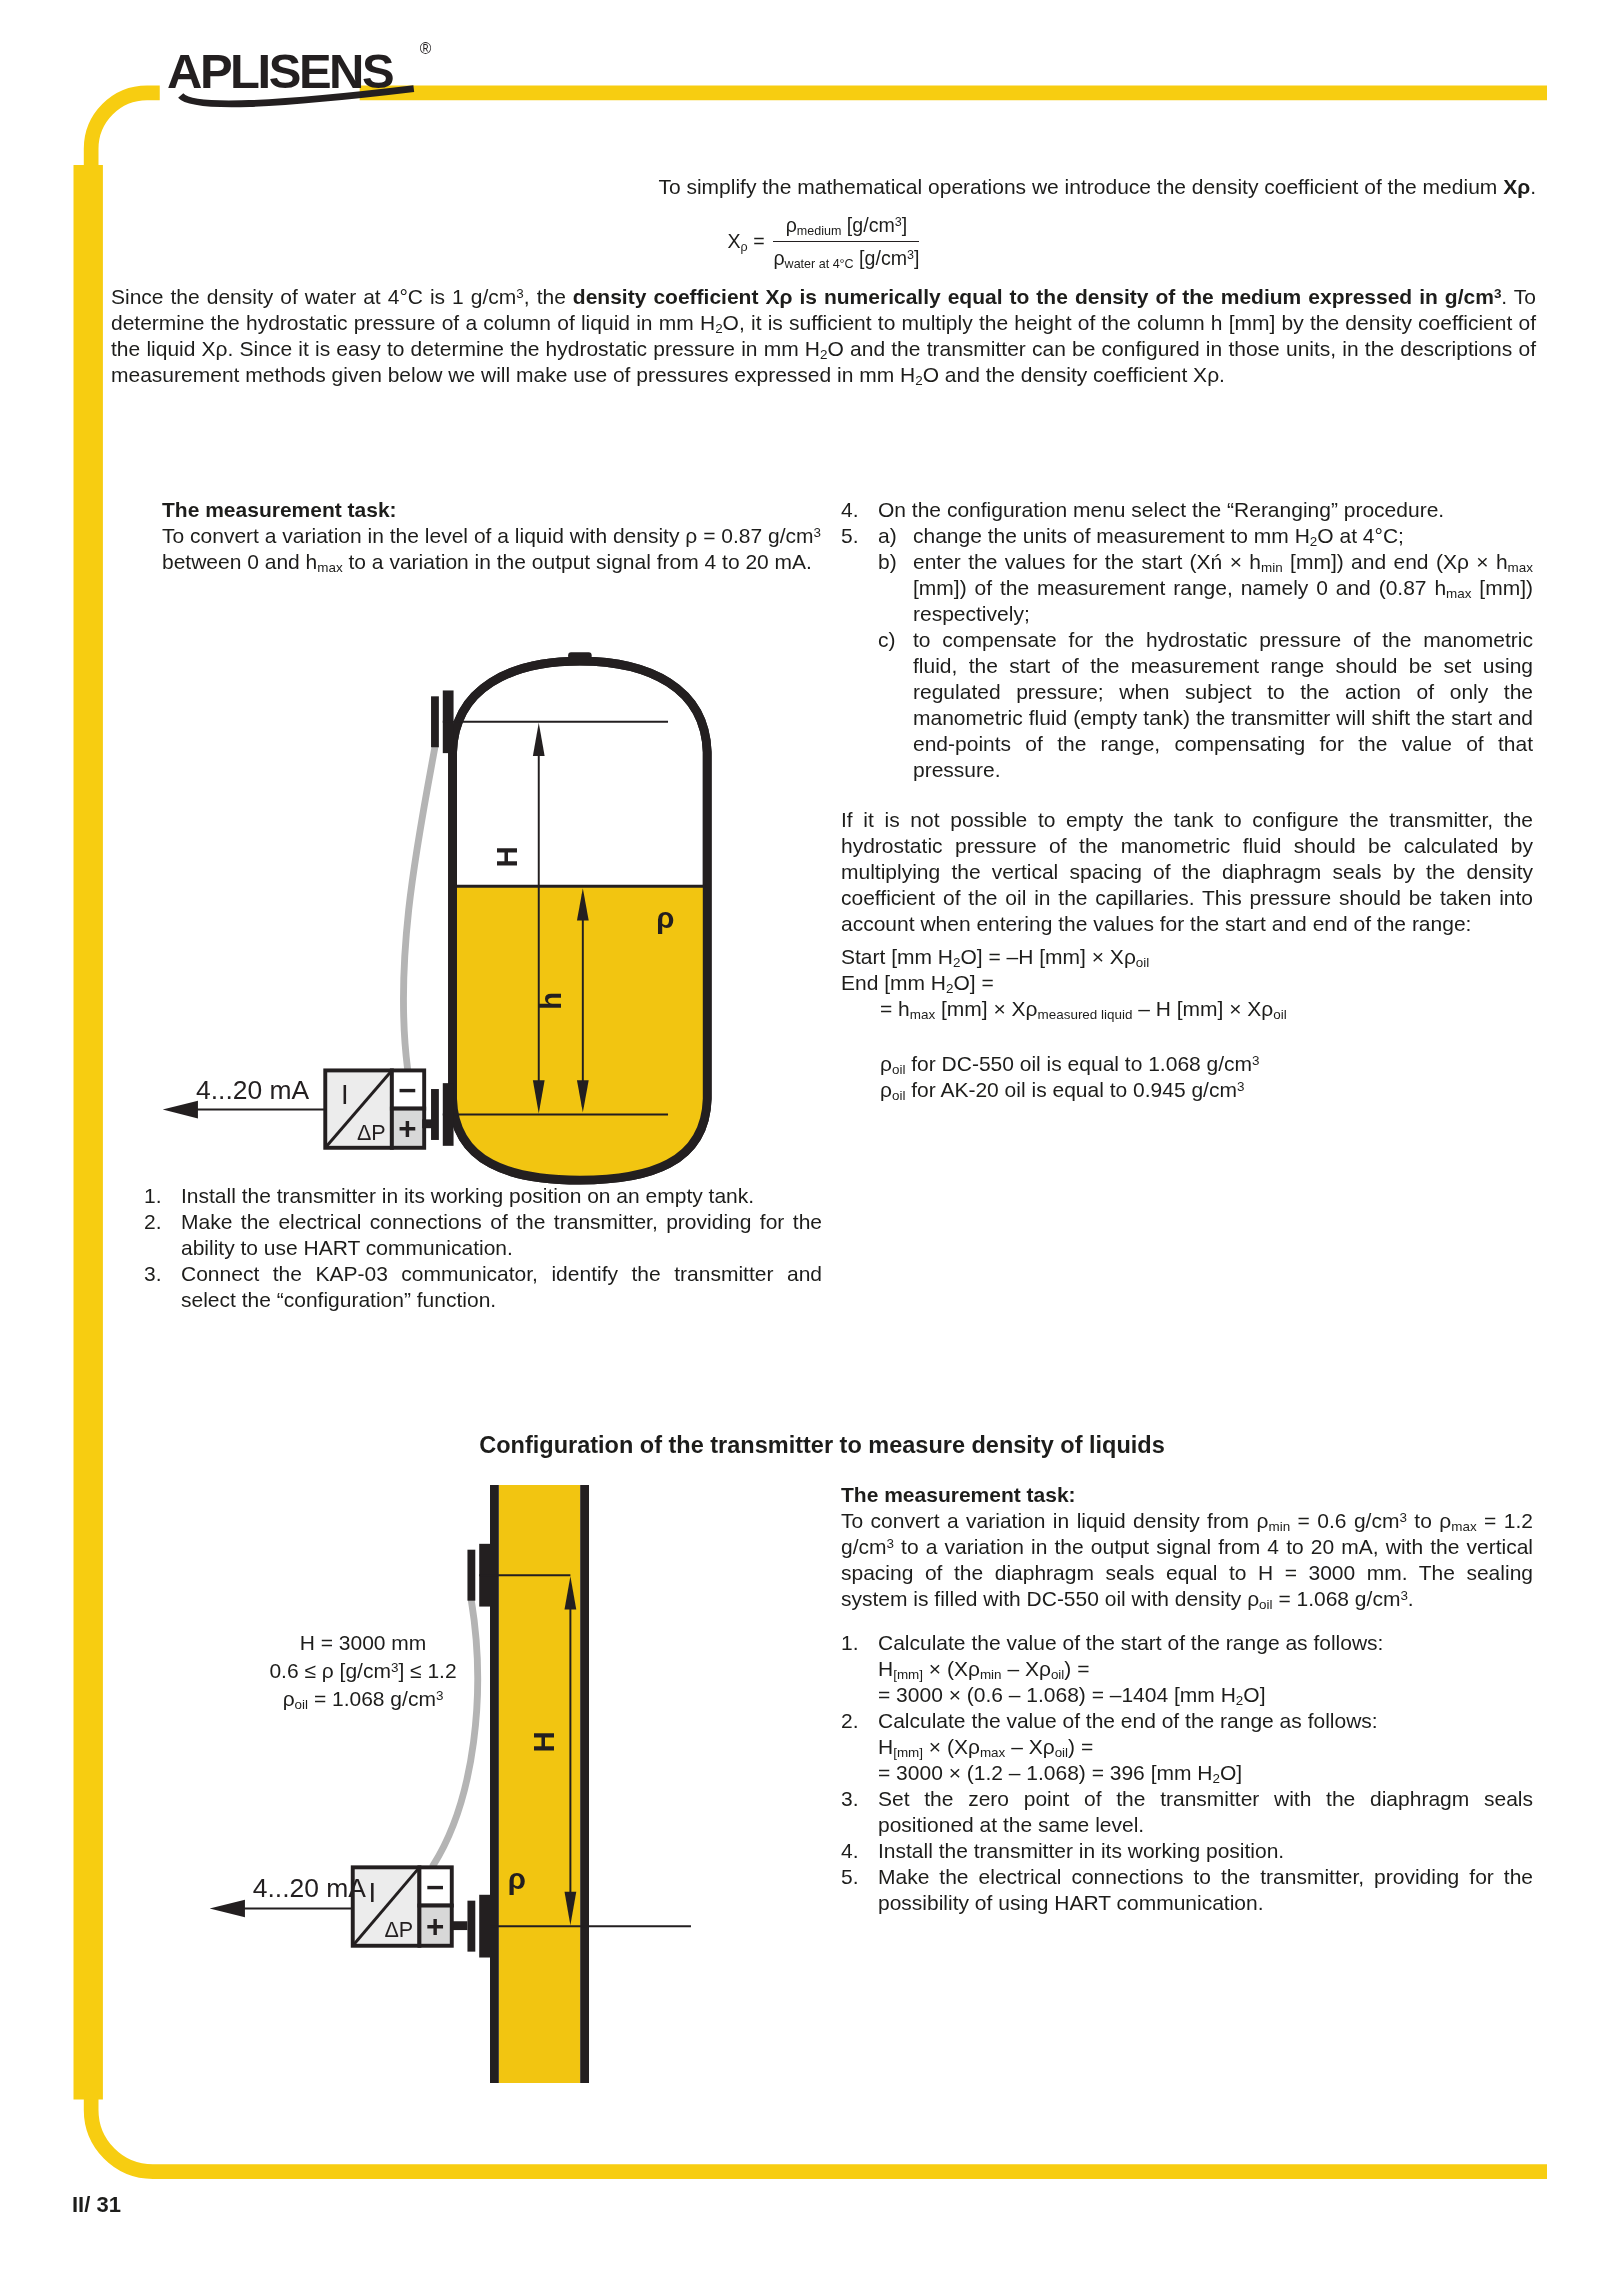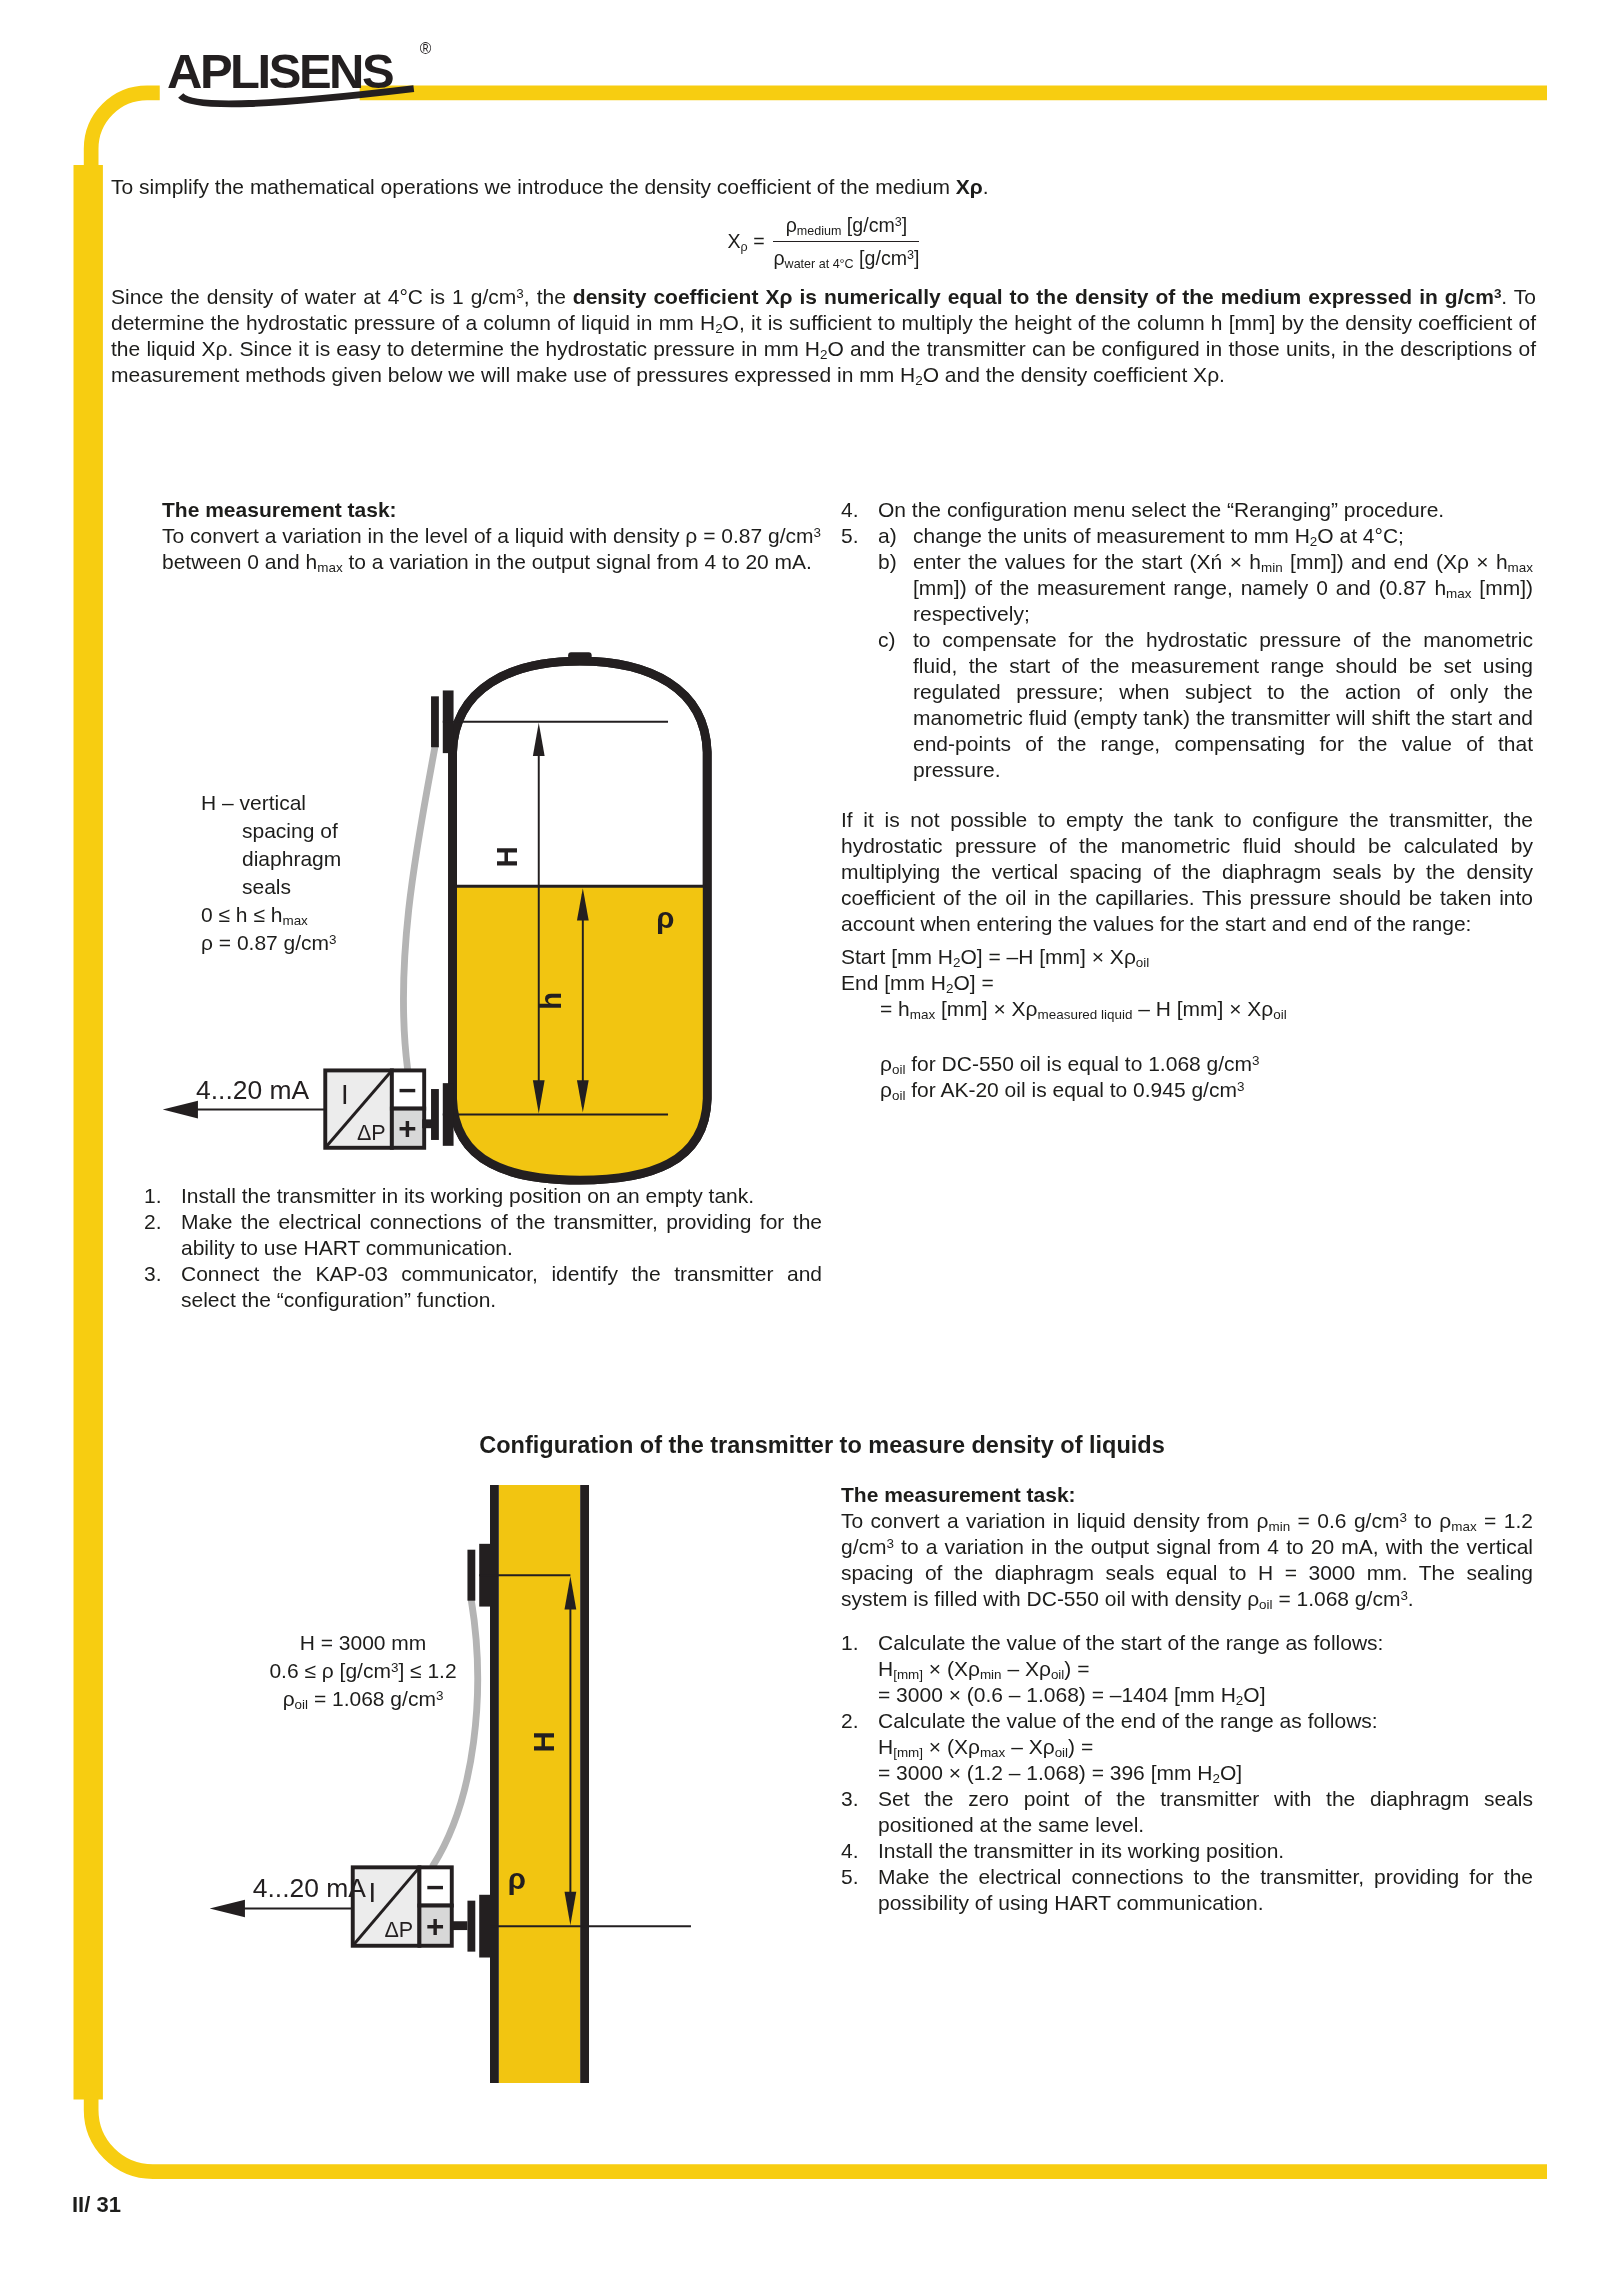--- a/index.html
+++ b/index.html
@@ -39,21 +39,21 @@
     <line x1="367" y1="94.5" x2="1581" y2="94.5" stroke="#F7CD11" stroke-width="15"></line>
   </svg>
 
   <svg class="abs" style="left:160;top:28;left:157px;top:27.4px;" width="304" height="94" viewBox="0 0 310 96">
     <text x="10" y="62" font-size="50" font-weight="bold" letter-spacing="-2.5">APLISENS</text>
     <path d="M 24 70 C 36 84 120 80 262 63" fill="none" stroke="#231f20" stroke-width="7"></path>
     <text x="268" y="28" font-size="16">®</text>
   </svg>
 
   <div class="abs body-txt" style="left:111px;top:174px;width:1425px;">
-    <p style="margin:0;">To simplify the mathematical operations we introduce the density coefficient of the medium <b>Xρ</b>.</p>
+    <p style="margin:0;text-align:right;">To simplify the mathematical operations we introduce the density coefficient of the medium <b>Xρ</b>.</p>
     <div class="formula">
       <span>X<sub>ρ</sub> =</span>
       <span class="frac">
         <span class="num">ρ<sub>medium</sub> [g/cm<sup>3</sup>]</span>
         <span class="den">ρ<sub>water at 4°C</sub> [g/cm<sup>3</sup>]</span>
       </span>
     </div>
     <p class="just" style="margin:0;">Since the density of water at 4°C is 1 g/cm<sup>3</sup>, the <b>density coefficient Xρ is numerically equal to the density of the medium expressed in g/cm<sup>3</sup></b>. To determine the hydrostatic pressure of a column of liquid in mm H<sub>2</sub>O, it is sufficient to multiply the height of the column h [mm] by the density coefficient of the liquid Xρ. Since it is easy to determine the hydrostatic pressure in mm H<sub>2</sub>O and the transmitter can be configured in those units, in the descriptions of measurement methods given below we will make use of pressures expressed in mm H<sub>2</sub>O and the density coefficient Xρ.</p>
   </div>
 
@@ -103,28 +103,20 @@
     <text x="286" y="533" text-anchor="middle" font-size="32" font-weight="bold">+</text>
     <rect x="301" y="513" width="10" height="9" fill="#231f20"></rect>
     <rect x="310" y="482" width="8" height="52" fill="#231f20"></rect>
     <rect x="322" y="476" width="11" height="64" fill="#231f20"></rect>
 
     <text x="70" y="492" font-size="27">4...20 mA</text>
     <line x1="58" y1="503" x2="202" y2="503" stroke="#231f20" stroke-width="2"></line>
     <polygon points="36,503 72,494 72,512" fill="#231f20"></polygon>
   </svg>
 
-  <div class="abs dlabel" style="left:201px;top:789px;width:265px;">
-    <div>H – vertical</div>
-    <div style="padding-left:41px;">spacing of</div>
-    <div style="padding-left:41px;">diaphragm</div>
-    <div style="padding-left:41px;">seals</div>
-    <div>0 ≤ h ≤ h<sub>max</sub></div>
-    <div>ρ = 0.87 g/cm<sup>3</sup></div>
-  </div>
 
   <div class="abs body-txt" style="left:144px;top:1183px;width:678px;">
     <div class="li">
       <span class="ln">1.</span>
       <div class="lt just">Install the transmitter in its working position on an empty tank.</div>
     </div>
     <div class="li">
       <span class="ln">2.</span>
       <div class="lt just">Make the electrical connections of the transmitter, providing for the ability to use HART communication.</div>
     </div>

